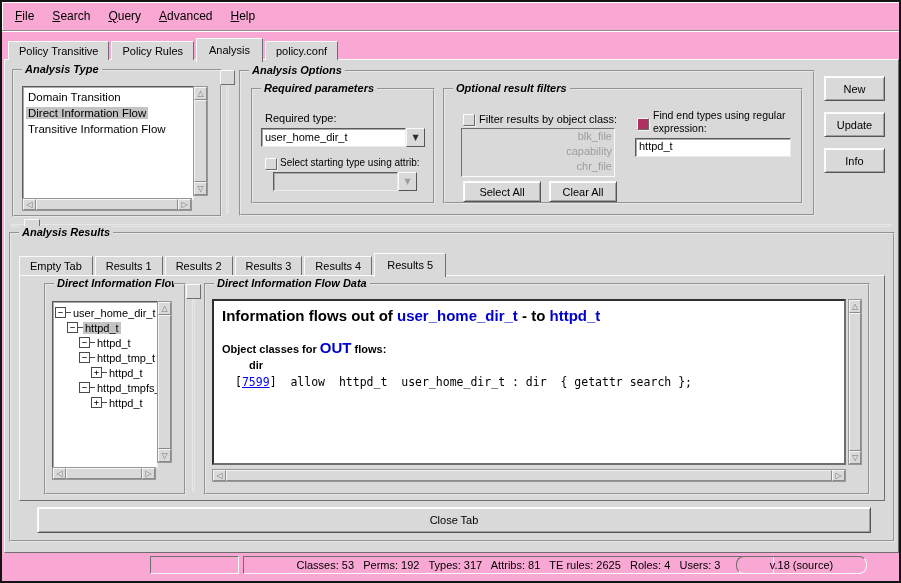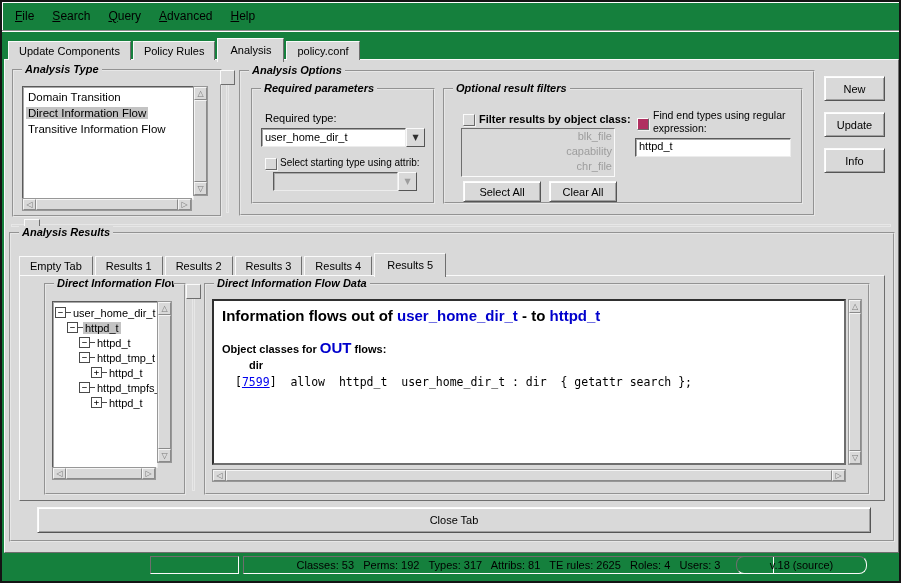--- a/index.html
+++ b/index.html
@@ -1,16 +1,16 @@
 <!DOCTYPE html>
 <html style="--accent-blue: #0000cc; --link-blue: #0000ee; --check: #b03060; --sel: #c3c3c3;"><head>
 <meta charset="utf-8">
 <style>
   html,body{margin:0;padding:0;background:#555;}
-  .window{position:relative;width:901px;height:583px;background:#15803d;border:2px solid #141414;
+  .window{position:relative;width:901px;height:583px;background:#f9a8d4;border:2px solid #141414;
     box-sizing:border-box;font-family:"Liberation Sans",sans-serif;font-size:11px;color:#000;overflow:hidden;}
   .sunken{border:1px solid;border-color:#6e6e6e #fafafa #fafafa #6e6e6e;text-align:right;}
   .btn{position:absolute;background:#d9d9d9;border:1px solid;border-color:#fafafa #555 #555 #fafafa;
     box-shadow:inset 1px 1px 0 #fff,inset -1px -1px 0 #a0a0a0;display:flex;align-items:center;justify-content:center;
     font-size:11px;white-space:nowrap;cursor:default;}
   .group{position:absolute;border:2px groove #e7e7e7;}
   .gtitle{position:absolute;top:-8px;left:8px;background:#d9d9d9;padding:0 3px;font-weight:bold;font-style:italic;
     font-size:11px;white-space:nowrap;}
   .entry{position:absolute;background:#fff;border:1px solid;border-color:#5a5a5a #ececec #ececec #5a5a5a;
     box-shadow:inset 1px 1px 0 #a8a8a8;overflow:hidden;}
@@ -81,21 +81,21 @@
 
   <div class="menubar">
       <div class="menu-item"><u>F</u>ile</div>
       <div class="menu-item"><u>S</u>earch</div>
       <div class="menu-item"><u>Q</u>uery</div>
       <div class="menu-item"><u>A</u>dvanced</div>
       <div class="menu-item"><u>H</u>elp</div>
     </div>
 
   <div class="tabbar" style="left:6px;top:34px;height:24px;">
-      <div class="tab">Update Components</div>
+      <div class="tab">Policy Transitive</div>
       <div class="tab">Policy Rules</div>
       <div class="tab active">Analysis</div>
       <div class="tab">policy.conf</div>
     </div>
 
   <div class="frame" style="left:2px;top:57px;width:893px;height:492px;">
 
     <div class="group" style="left:7px;top:9px;width:206px;height:144px;">
       <span class="gtitle">Analysis Type</span>
       <div class="entry" style="left:8px;top:15px;width:170px;height:110px;padding-top:2px;">
@@ -132,21 +132,21 @@
         <span class="lbl" style="left:27px;top:67px;font-size:10px;">Select starting type using attrib:</span>
         <div class="combo disabled" style="left:20px;top:82px;width:144px;height:19px;">
           <div class="combo-text"></div>
           <div class="combo-btn">▼</div>
         </div>
       </div>
 
       <div class="group" style="left:202px;top:16px;width:356px;height:112px;">
         <span class="gtitle">Optional result filters</span>
         <div class="cb" style="left:18px;top:24px;"></div>
-        <span class="lbl" style="left:34px;top:23px;font-weight:bold;">Filter results by object class:</span>
+        <span class="lbl" style="left:34px;top:23px;">Filter results by object class:</span>
         <div class="sunken" style="position:absolute;left:16px;top:38px;width:152px;height:47px;background:#d9d9d9;overflow:hidden;">
             <div class="li dis"><span>blk_file</span></div>
             <div class="li dis"><span>capability</span></div>
             <div class="li dis"><span>chr_file</span></div>
           </div>
         <div class="btn" style="left:18px;top:91px;width:76px;height:19px;">Select All</div>
         <div class="btn" style="left:104px;top:91px;width:66px;height:19px;">Clear All</div>
         <div class="cb checked" style="left:192px;top:28px;"></div>
         <span class="lbl" style="left:208px;top:19px;width:142px;white-space:normal;line-height:13px;font-size:10.5px;">Find end types using regular expression:</span>
         <div class="entry" style="left:190px;top:48px;width:148px;height:15px;padding:1px 3px;font-size:11px;">httpd_t</div>

